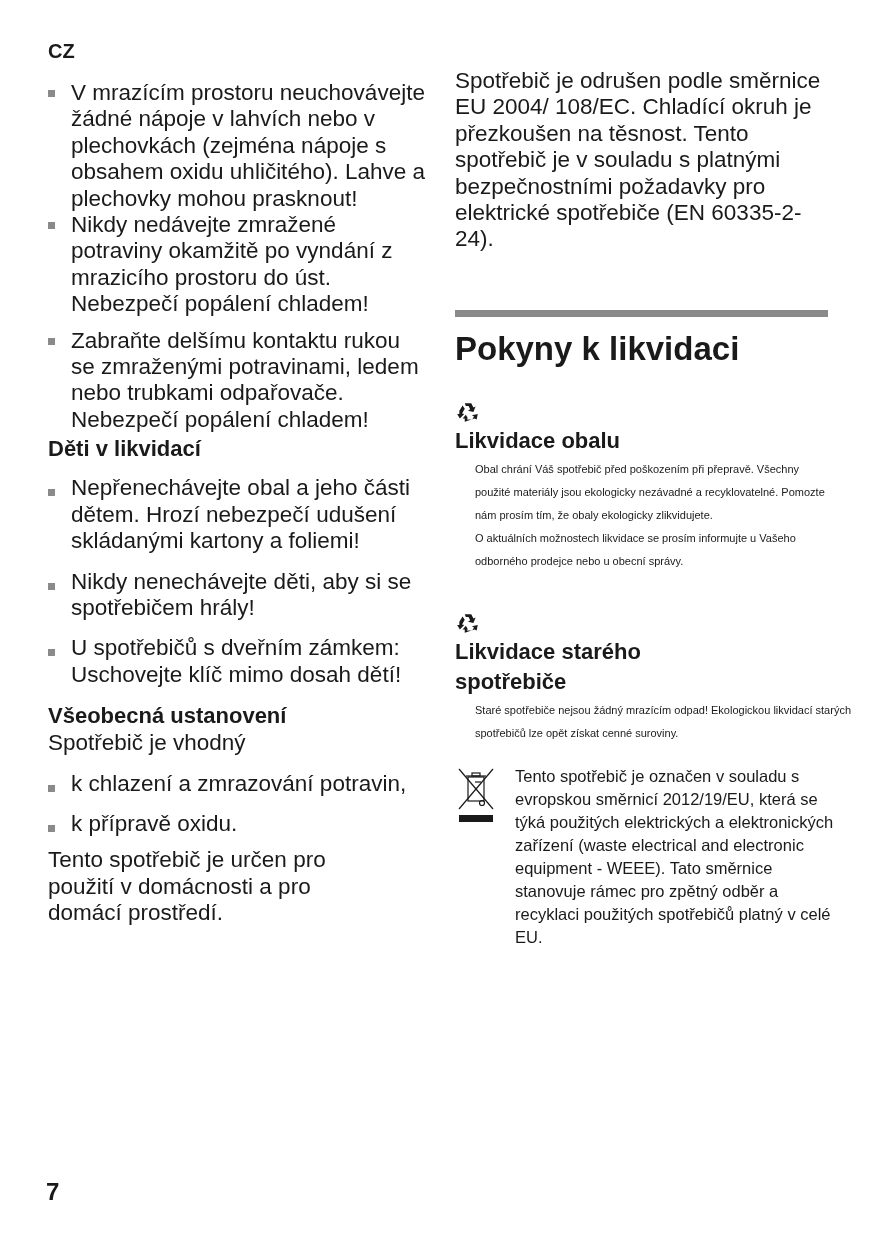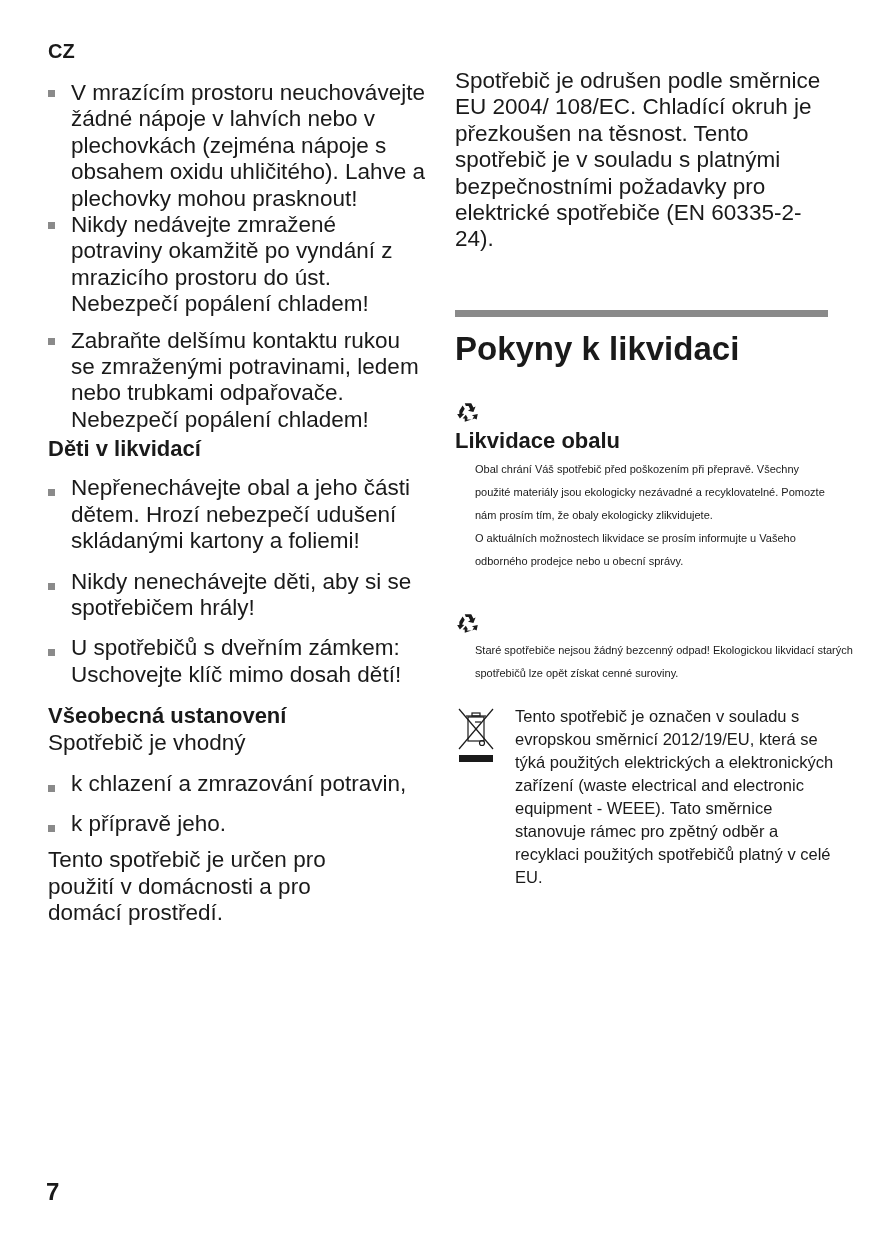--- a/index.html
+++ b/index.html
@@ -56,21 +56,21 @@
   <ul class="bul big low" style="margin-top:12px">
     <li><span class="sq"></span><span>Nepřenechávejte obal a jeho části dětem. Hrozí nebezpečí udušení skládanými kartony a foliemi!</span></li>
     <li class="gap-m"><span class="sq"></span><span>Nikdy nenechávejte děti, aby si se spotřebičem hrály!</span></li>
     <li class="gap-m"><span class="sq"></span><span>U spotřebičů s dveřním zámkem:</span><br><span>Uschovejte klíč mimo dosah dětí!</span></li>
   </ul>
 
   <h2 class="sub" style="margin-top:14px">Všeobecná ustanovení</h2>
   <p class="big" style="">Spotřebič je vhodný</p>
   <ul class="bul big low" style="margin-top:14px">
     <li><span class="sq"></span><span>k chlazení a zmrazování potravin,</span></li>
-    <li class="gap-m"><span class="sq"></span><span>k přípravě jeho.</span></li>
+    <li class="gap-m"><span class="sq"></span><span>k přípravě oxidu.</span></li>
   </ul>
   <p class="big" style="margin-top:10px; width:340px">Tento spotřebič je určen pro použití v domácnosti a pro domácí prostředí.</p>
 </div>
 
 <div class="abs col-right">
   <p class="big" style="width:372px">Spotřebič je odrušen podle směrnice EU 2004/ 108/EC. Chladící okruh je přezkoušen na těsnost. Tento spotřebič je v souladu s platnými bezpečnostními požadavky pro elektrické spotřebiče (EN  60335-2-24).</p>
 
   <div class="rule"></div>
   <h1 class="title">Pokyny k likvidaci</h1>
 
@@ -84,22 +84,23 @@
   </div>
   <p class="small" style="margin-top:2px; width:350px">Obal chrání Váš spotřebič před poškozením při přepravě. Všechny použité materiály jsou ekologicky nezávadné a recyklovatelné. Pomozte nám prosím tím, že obaly ekologicky zlikvidujete.</p>
   <p class="small" style="width:350px">O aktuálních možnostech likvidace se prosím informujte u Vašeho odborného prodejce nebo u obecní správy.</p>
 
   <div class="dhead dhead2" style="margin-top:36px">
     <svg class="ico" viewBox="0 0 24 24">
       <path d="M9 3 L15 3 L17 7 L19 6 L17 11 L12 10 L14 8.5 L12.5 5.5 L10 5.5 Z" fill="#1a1a1a"></path>
       <path d="M4 10 L7 5 L9 8 L6.5 12.5 L8.5 13 L4.5 17 L2 13 L4 13 Z" fill="#1a1a1a"></path>
       <path d="M9 20 L9 17 L7 17 L10 13.5 L12 17 L11 17 L11 18 L16 18 L17.5 15 L15.5 14 L21 13 L20 18 L18 17 Z" fill="#1a1a1a"></path>
     </svg>
+    <span style="width:220px">Likvidace starého spotřebiče</span>
   </div>
-  <p class="small" style="margin-top:2px; width:380px">Staré spotřebiče nejsou žádný bezcenný odpad! Ekologickou likvidací starých spotřebičů lze opět získat cenné suroviny.</p>
+  <p class="small" style="margin-top:2px; width:380px">Staré spotřebiče nejsou žádný mrazícím odpad! Ekologickou likvidací starých spotřebičů lze opět získat cenné suroviny.</p>
 
   <div class="weee">
     <svg class="bin" width="56" height="66" viewBox="0 0 56 66">
       <g stroke="#1a1a1a" stroke-width="1.2" fill="none">
         <line x1="4" y1="4" x2="38" y2="44"></line>
         <line x1="38" y1="4" x2="4" y2="44"></line>
         <rect x="13" y="12" width="16" height="24"></rect>
         <line x1="11" y1="11" x2="31" y2="11"></line>
         <rect x="17" y="8" width="8" height="3"></rect>
         <circle cx="27" cy="38" r="2.5"></circle>

